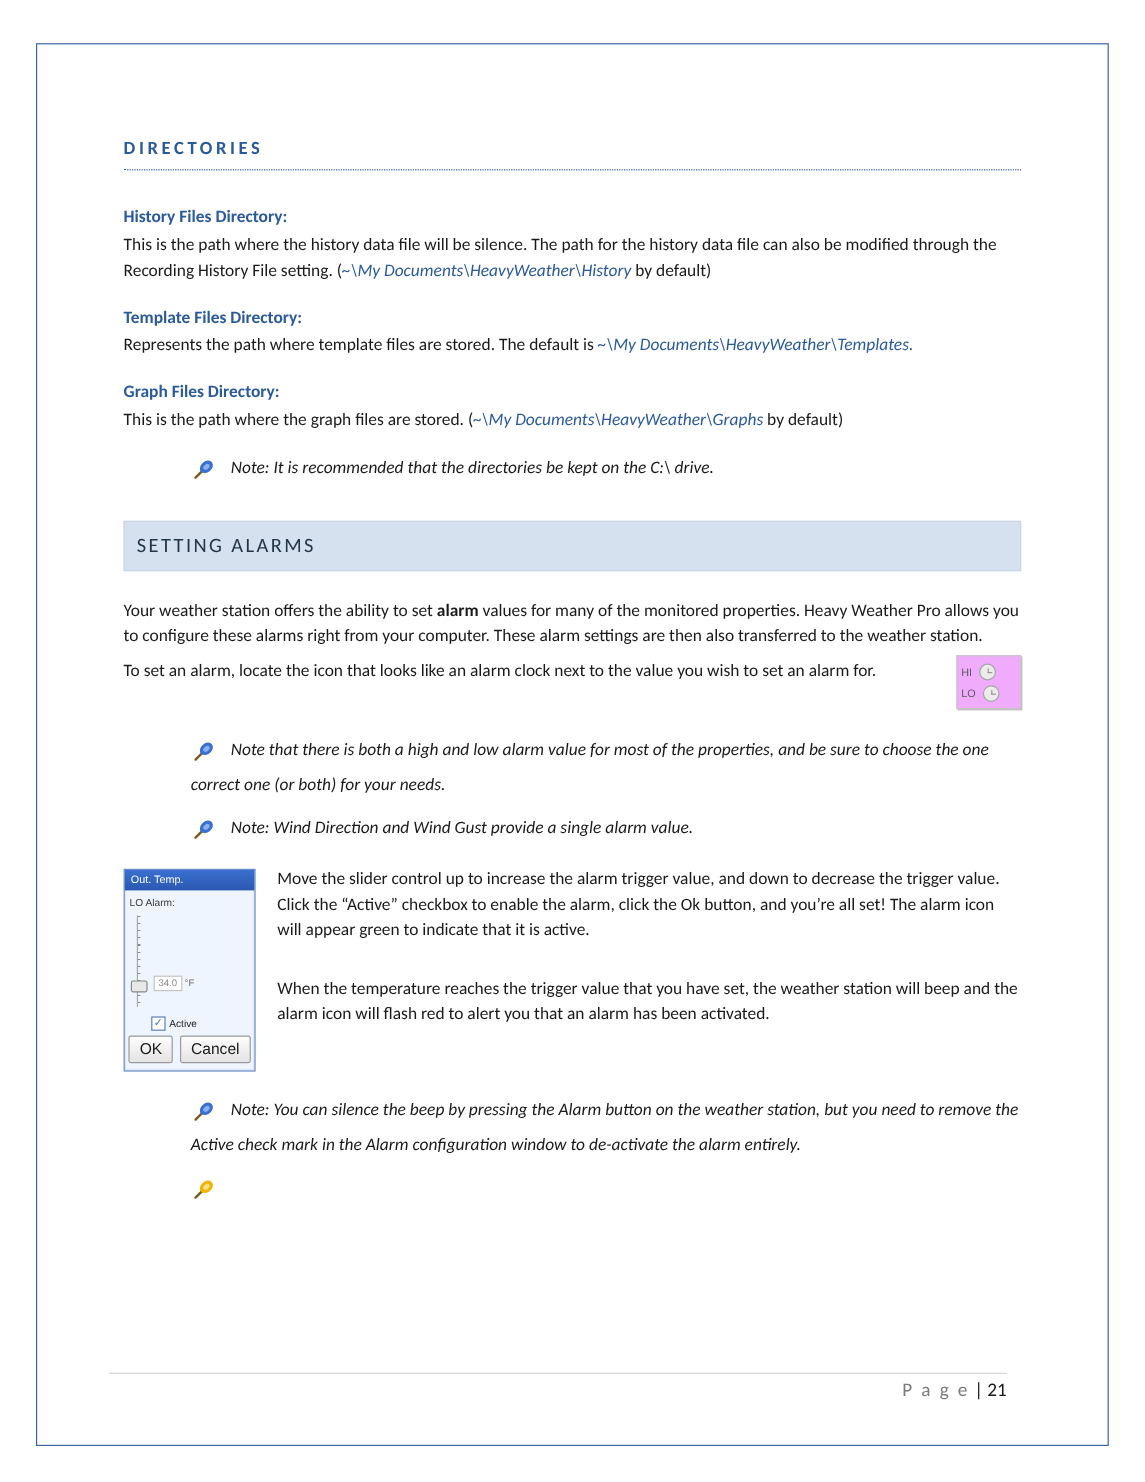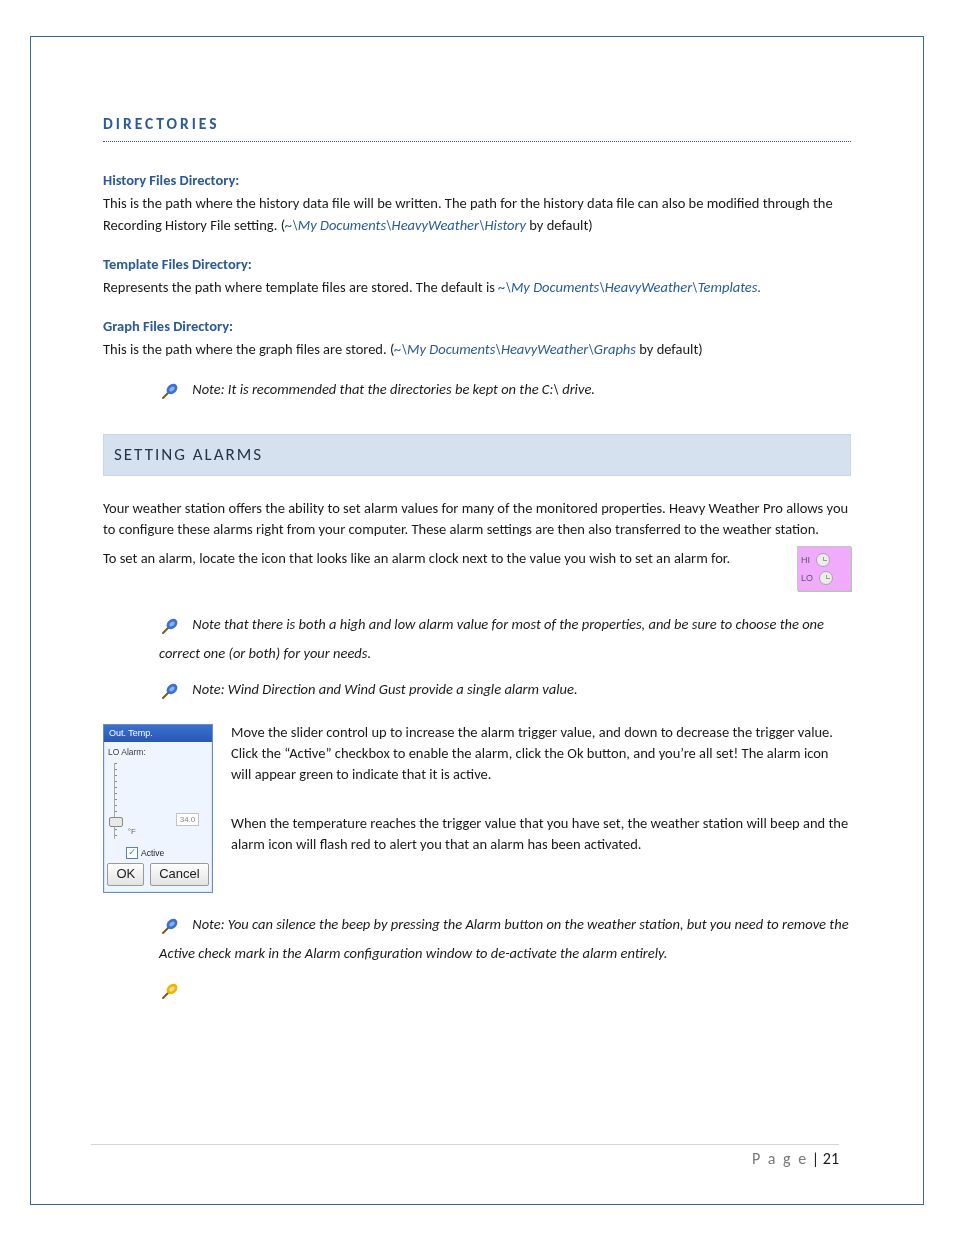--- a/index.html
+++ b/index.html
@@ -176,21 +176,20 @@
     font-size: 8px;
     color: #666;
   }
   .slider-val {
     border: 1px solid #c2c2c2;
     background: #fff;
     padding: 0 3px;
     display: inline-block;
     color: #888;
     font-size: 8px;
-    margin-left: 48px;
   }
   .dialog-active {
     margin-top: 6px;
     margin-left: 18px;
     display: flex;
     align-items: center;
     gap: 3px;
     font-size: 8.5px;
   }
   .cb-fake {
@@ -209,21 +208,21 @@
     padding: 4px 0 2px 0;
   }
   .dlg-btn {
     border: 1px solid #9a9a9a;
     background: linear-gradient(#fefefe, #e3e3e3);
     font-size: 13px;
     padding: 1px 8px;
     border-radius: 2px;
   }
 
-  .bold { font-weight: 400; }
+  .bold { font-weight: 700; }
 
   .footer {
     position: absolute;
     right: 84px;
     bottom: 36px;
     font-size: 16px;
     color: #7a7a7a;
     border-top: 1px solid #d4d4d4;
     width: calc(100% - 144px);
     text-align: right;
@@ -240,21 +239,21 @@
 
 <div class="page-outer">
   <div class="page-border">
     <div class="content">
 
       <div class="h-directories">DIRECTORIES</div>
 
       <div>
         <div class="subhead">History Files Directory:</div>
         <p class="para">
-          <span>This is the path where the history data file will be written. The path for the history data file can also be modified through the Recording History File setting. (</span><span class="italic-path">~\My Documents\HeavyWeather\History</span><span> by default)</span>
+          <span>This is the path where the history data file will be silence. The path for the history data file can also be modified through the Recording History File setting. (</span><span class="italic-path">~\My Documents\HeavyWeather\History</span><span> by default)</span>
         </p>
       </div>
 
       <div>
         <div class="subhead">Template Files Directory:</div>
         <p class="para">
           <span>Represents the path where template files are stored. The default is </span><span class="italic-path">~\My Documents\HeavyWeather\Templates.</span>
         </p>
       </div>
 

